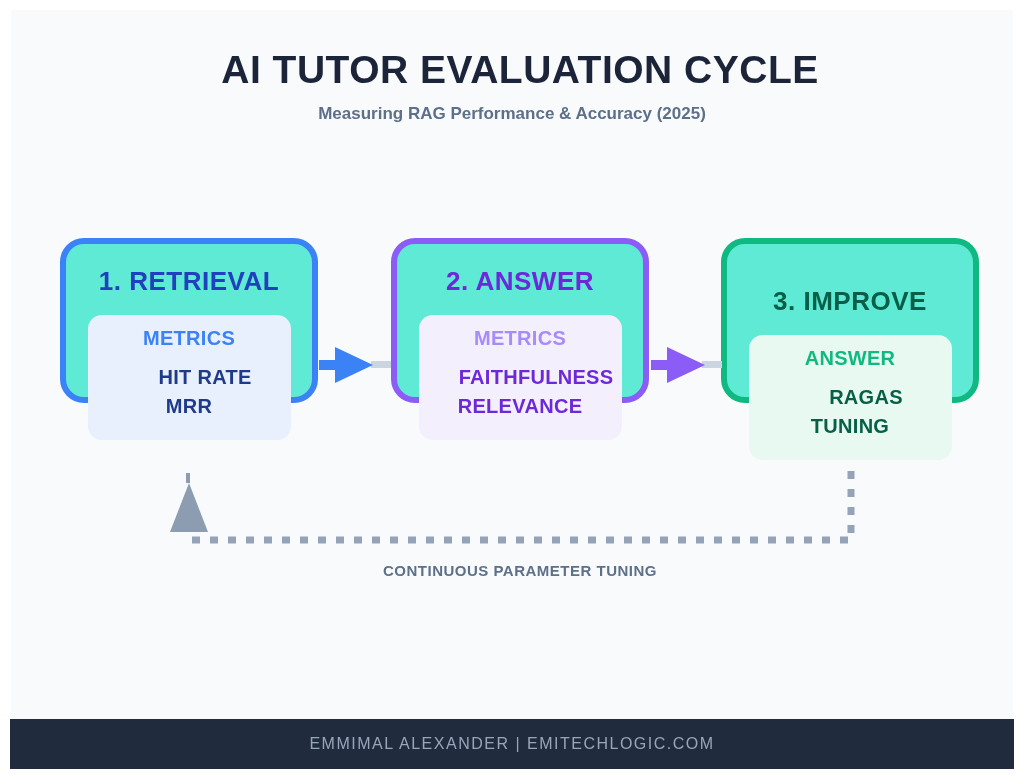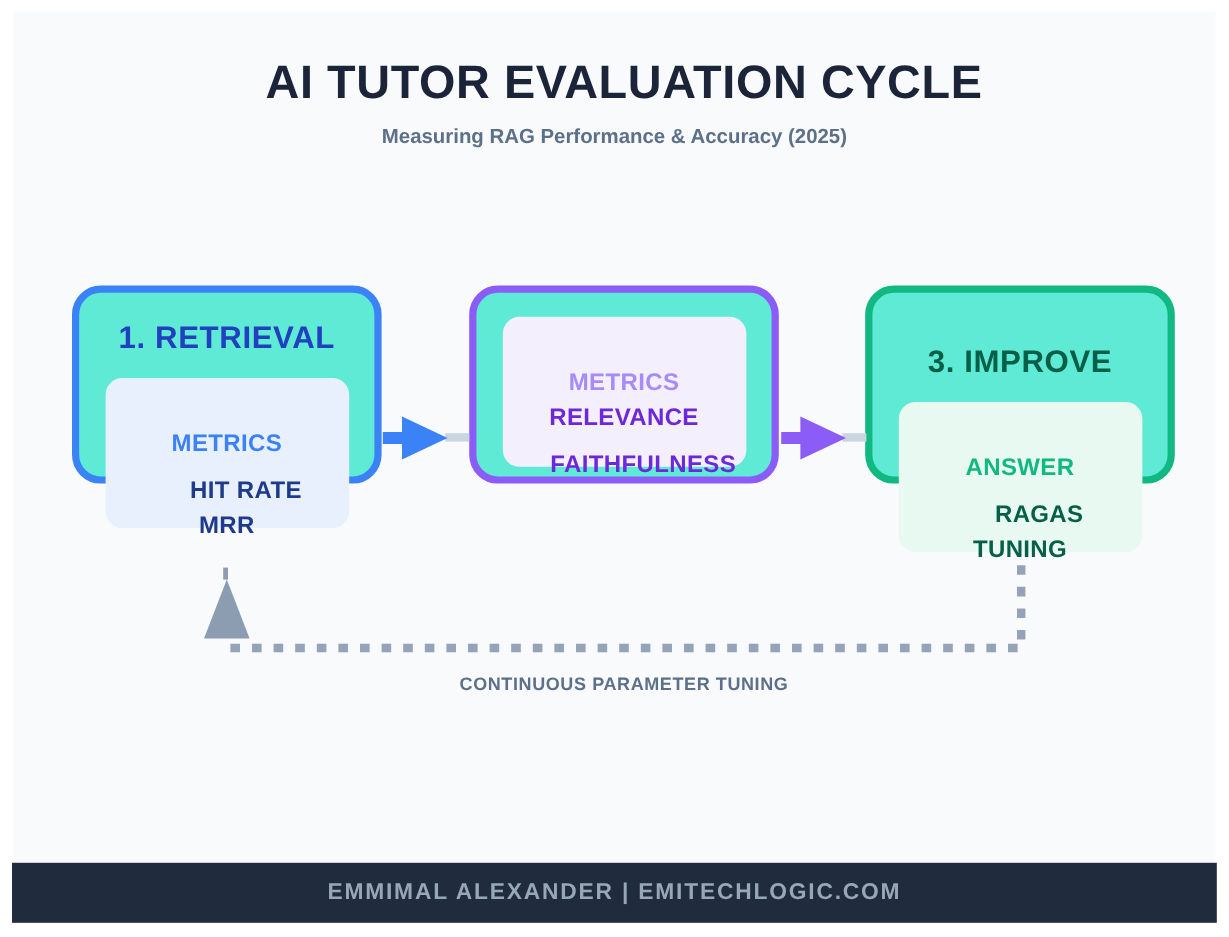--- a/index.html
+++ b/index.html
@@ -33,65 +33,66 @@
   .stage-1 .stage-title { color:var(--stage1-title); }
   .stage-2 .stage-title { color:var(--stage2-title); }
   .stage-3 .stage-title { color:var(--stage3-title);margin-top:43px; }
   .stage-panel {
     margin:20px auto 0; width:203px; height:125px; border-radius:14px;
     box-sizing:border-box; padding-top:12px;
   }
   .stage-1 .stage-panel { background:var(--stage1-panel); }
   .stage-2 .stage-panel { background:var(--stage2-panel); }
   .stage-3 .stage-panel { background:var(--stage3-panel); }
-  .panel-label, .panel-item { font-size:20px; font-weight:bold; line-height:22px; letter-spacing:0.3px;margin-top:32px; }
+  .panel-label, .panel-item { font-size:20px; font-weight:bold; line-height:22px; letter-spacing:0.3px; }
   .panel-item.first { margin-top:17px;padding-left:32px; }
   .panel-item.second { margin-top:7px; }
   .stage-1 .panel-label { color:var(--stage1-label); }
   .stage-2 .panel-label { color:var(--stage2-label); }
   .stage-3 .panel-label { color:var(--stage3-label); }
   .stage-1 .panel-item { color:var(--stage1-item); }
   .stage-2 .panel-item { color:var(--stage2-item); }
   .stage-3 .panel-item { color:var(--stage3-item); }
   .overlay { position:absolute; left:0; top:0; pointer-events:none; }
   .loop-caption {
     position:absolute; left:20px; width:1000px; top:562px; text-align:center;
     font-size:15px; font-weight:bold; letter-spacing:0.5px; color:var(--muted);
   }
   .footer-bar {
     position:absolute; left:10px; right:10px; top:719px; height:50px;
     background:var(--footer-bg);
     display:flex; align-items:center; justify-content:center;
   }
   .footer-credit {
-    font-size:19px; font-weight:700; letter-spacing:1.5px; color:var(--footer-text);
+    font-size:16px; font-weight:400; letter-spacing:1.5px; color:var(--footer-text);
   }
 </style>
 </head>
 <body>
 
 <div class="canvas"></div>
 
 <div class="page-title">AI TUTOR EVALUATION CYCLE</div>
 <div class="page-subtitle">Measuring RAG Performance &amp; Accuracy (2025)</div>
 
 <div class="stage stage-1">
   <div class="stage-title">1. RETRIEVAL</div>
   <div class="stage-panel">
     <div class="panel-label">METRICS</div>
     <div class="panel-item first">HIT RATE</div>
     <div class="panel-item second">MRR</div>
   </div>
 </div>
 
 <div class="stage stage-2">
+  <div class="stage-title">2. ANSWER</div>
   <div class="stage-panel">
     <div class="panel-label">METRICS</div>
+    <div class="panel-item first">FAITHFULNESS</div>
     <div class="panel-item second">RELEVANCE</div>
-    <div class="panel-item first">FAITHFULNESS</div>
   </div>
 </div>
 
 <div class="stage stage-3">
   <div class="stage-title">3. IMPROVE</div>
   <div class="stage-panel">
     <div class="panel-label">ANSWER</div>
     <div class="panel-item first">RAGAS</div>
     <div class="panel-item second">TUNING</div>
   </div>

